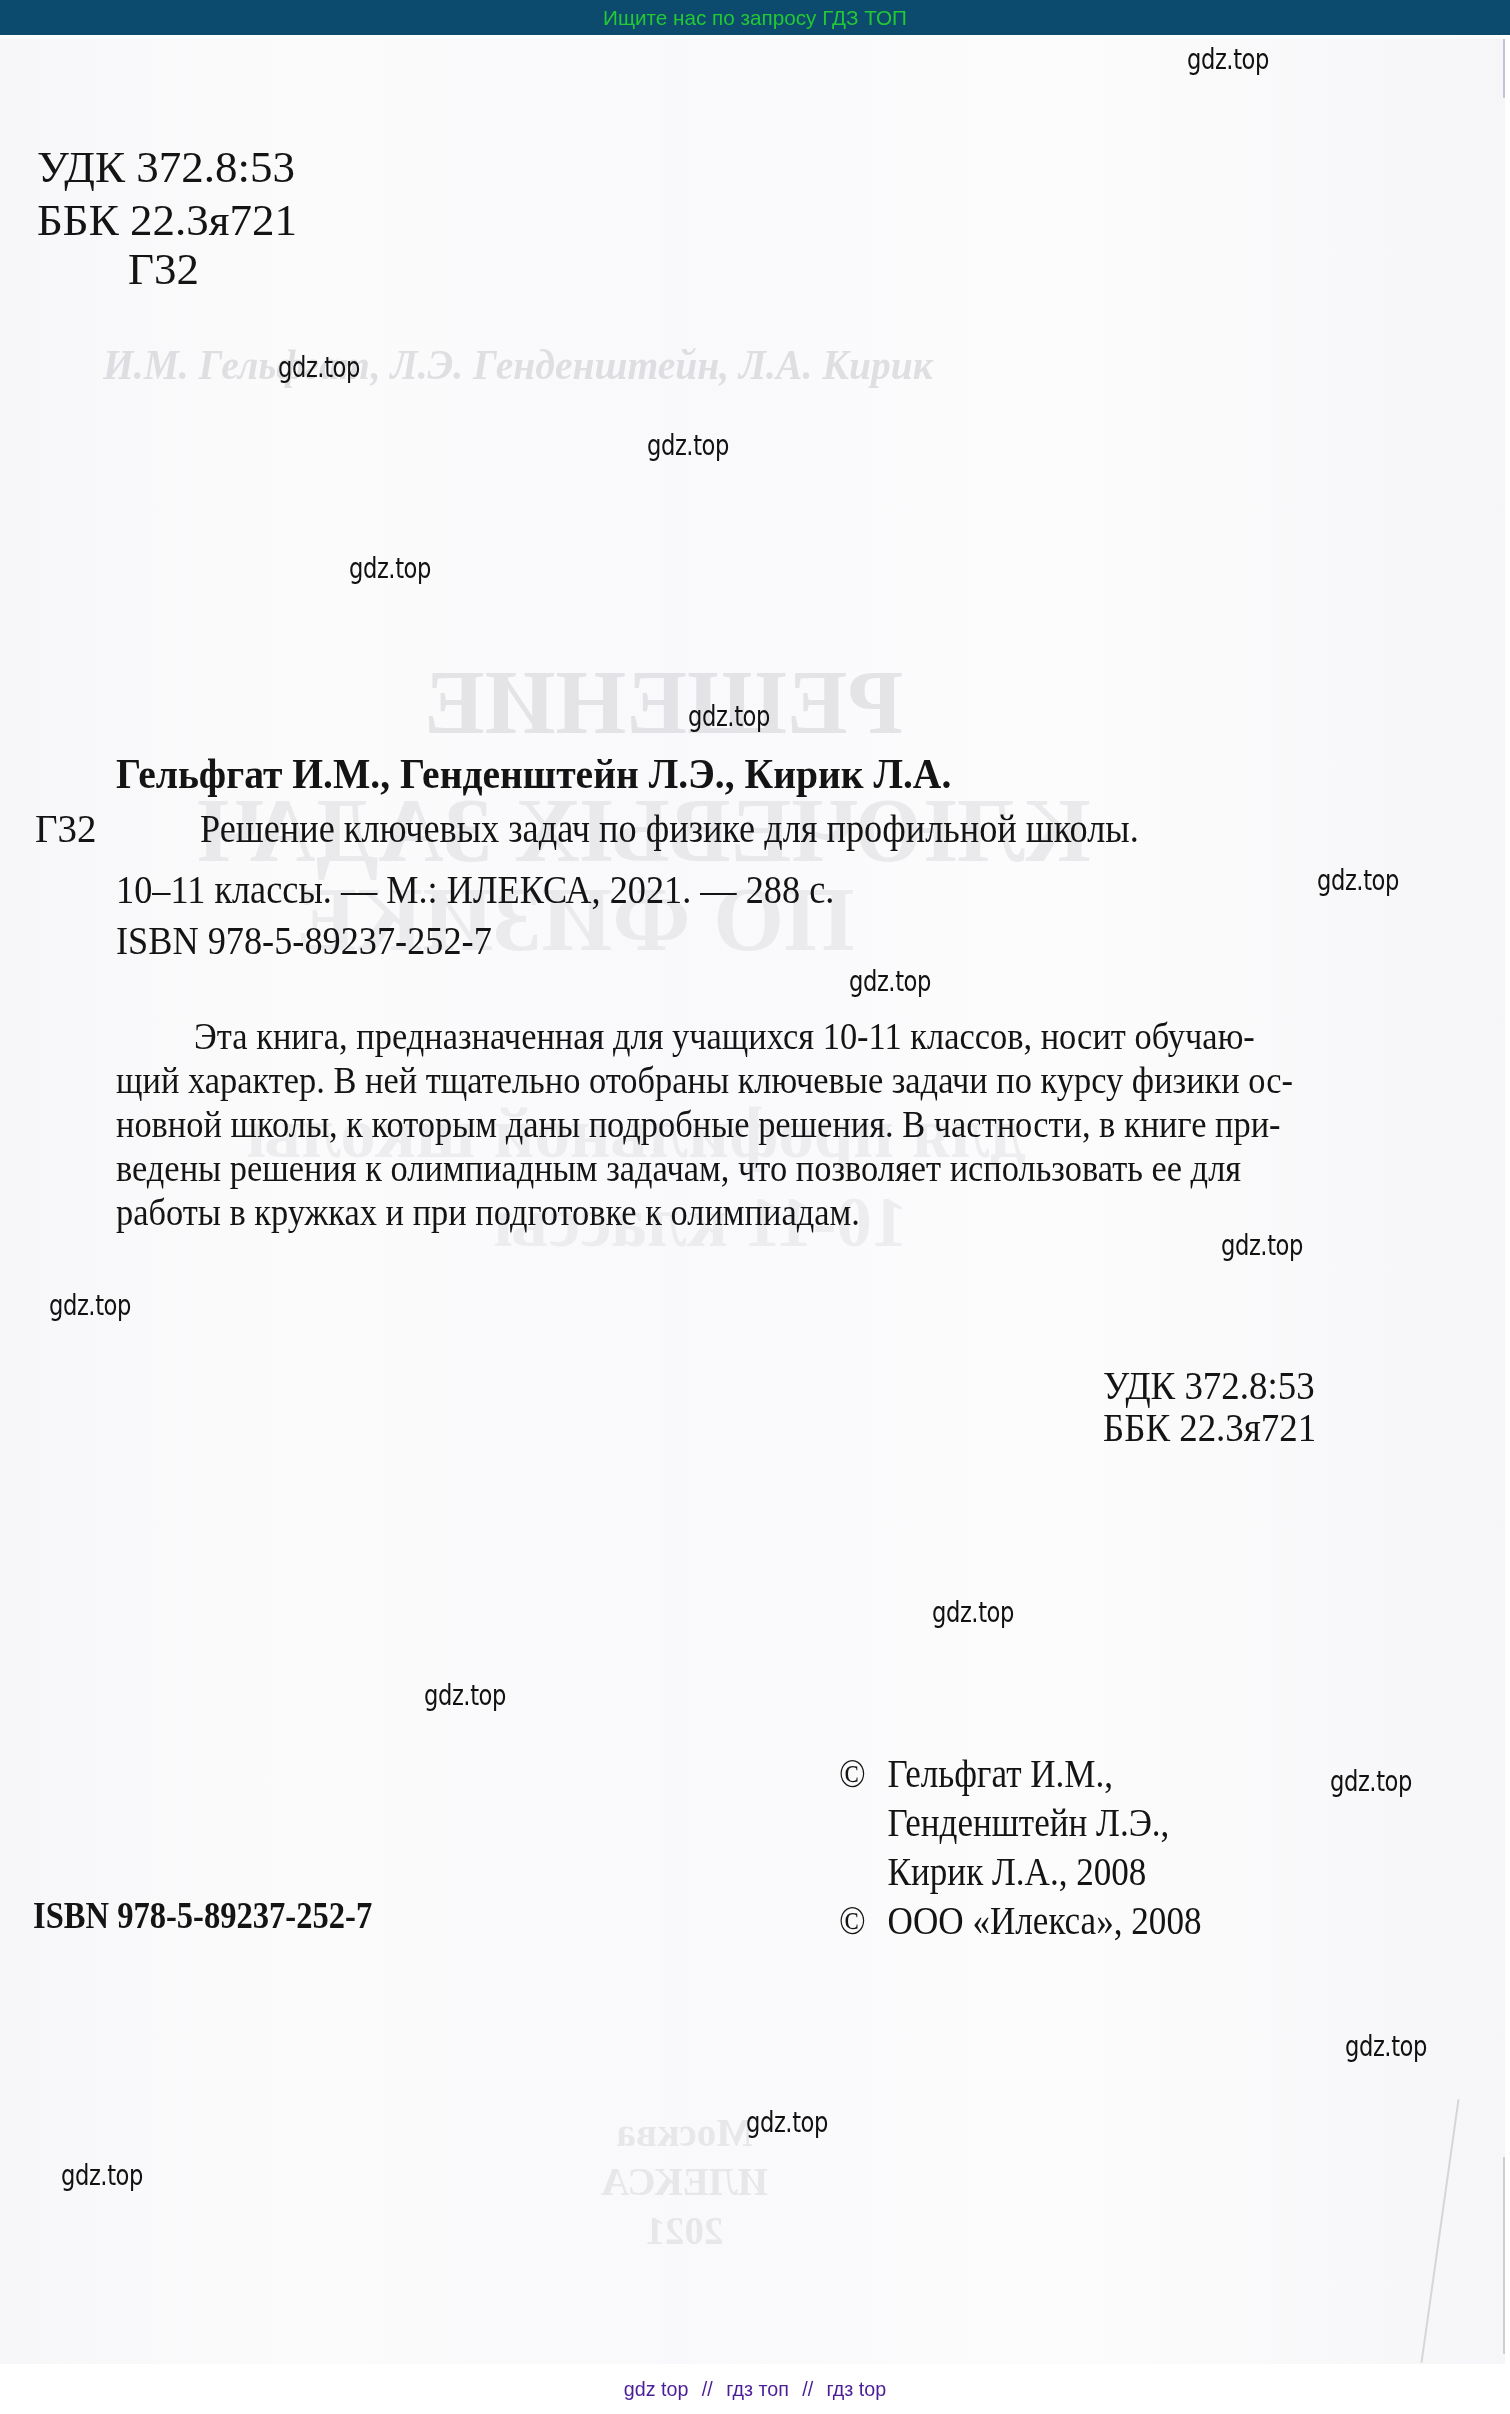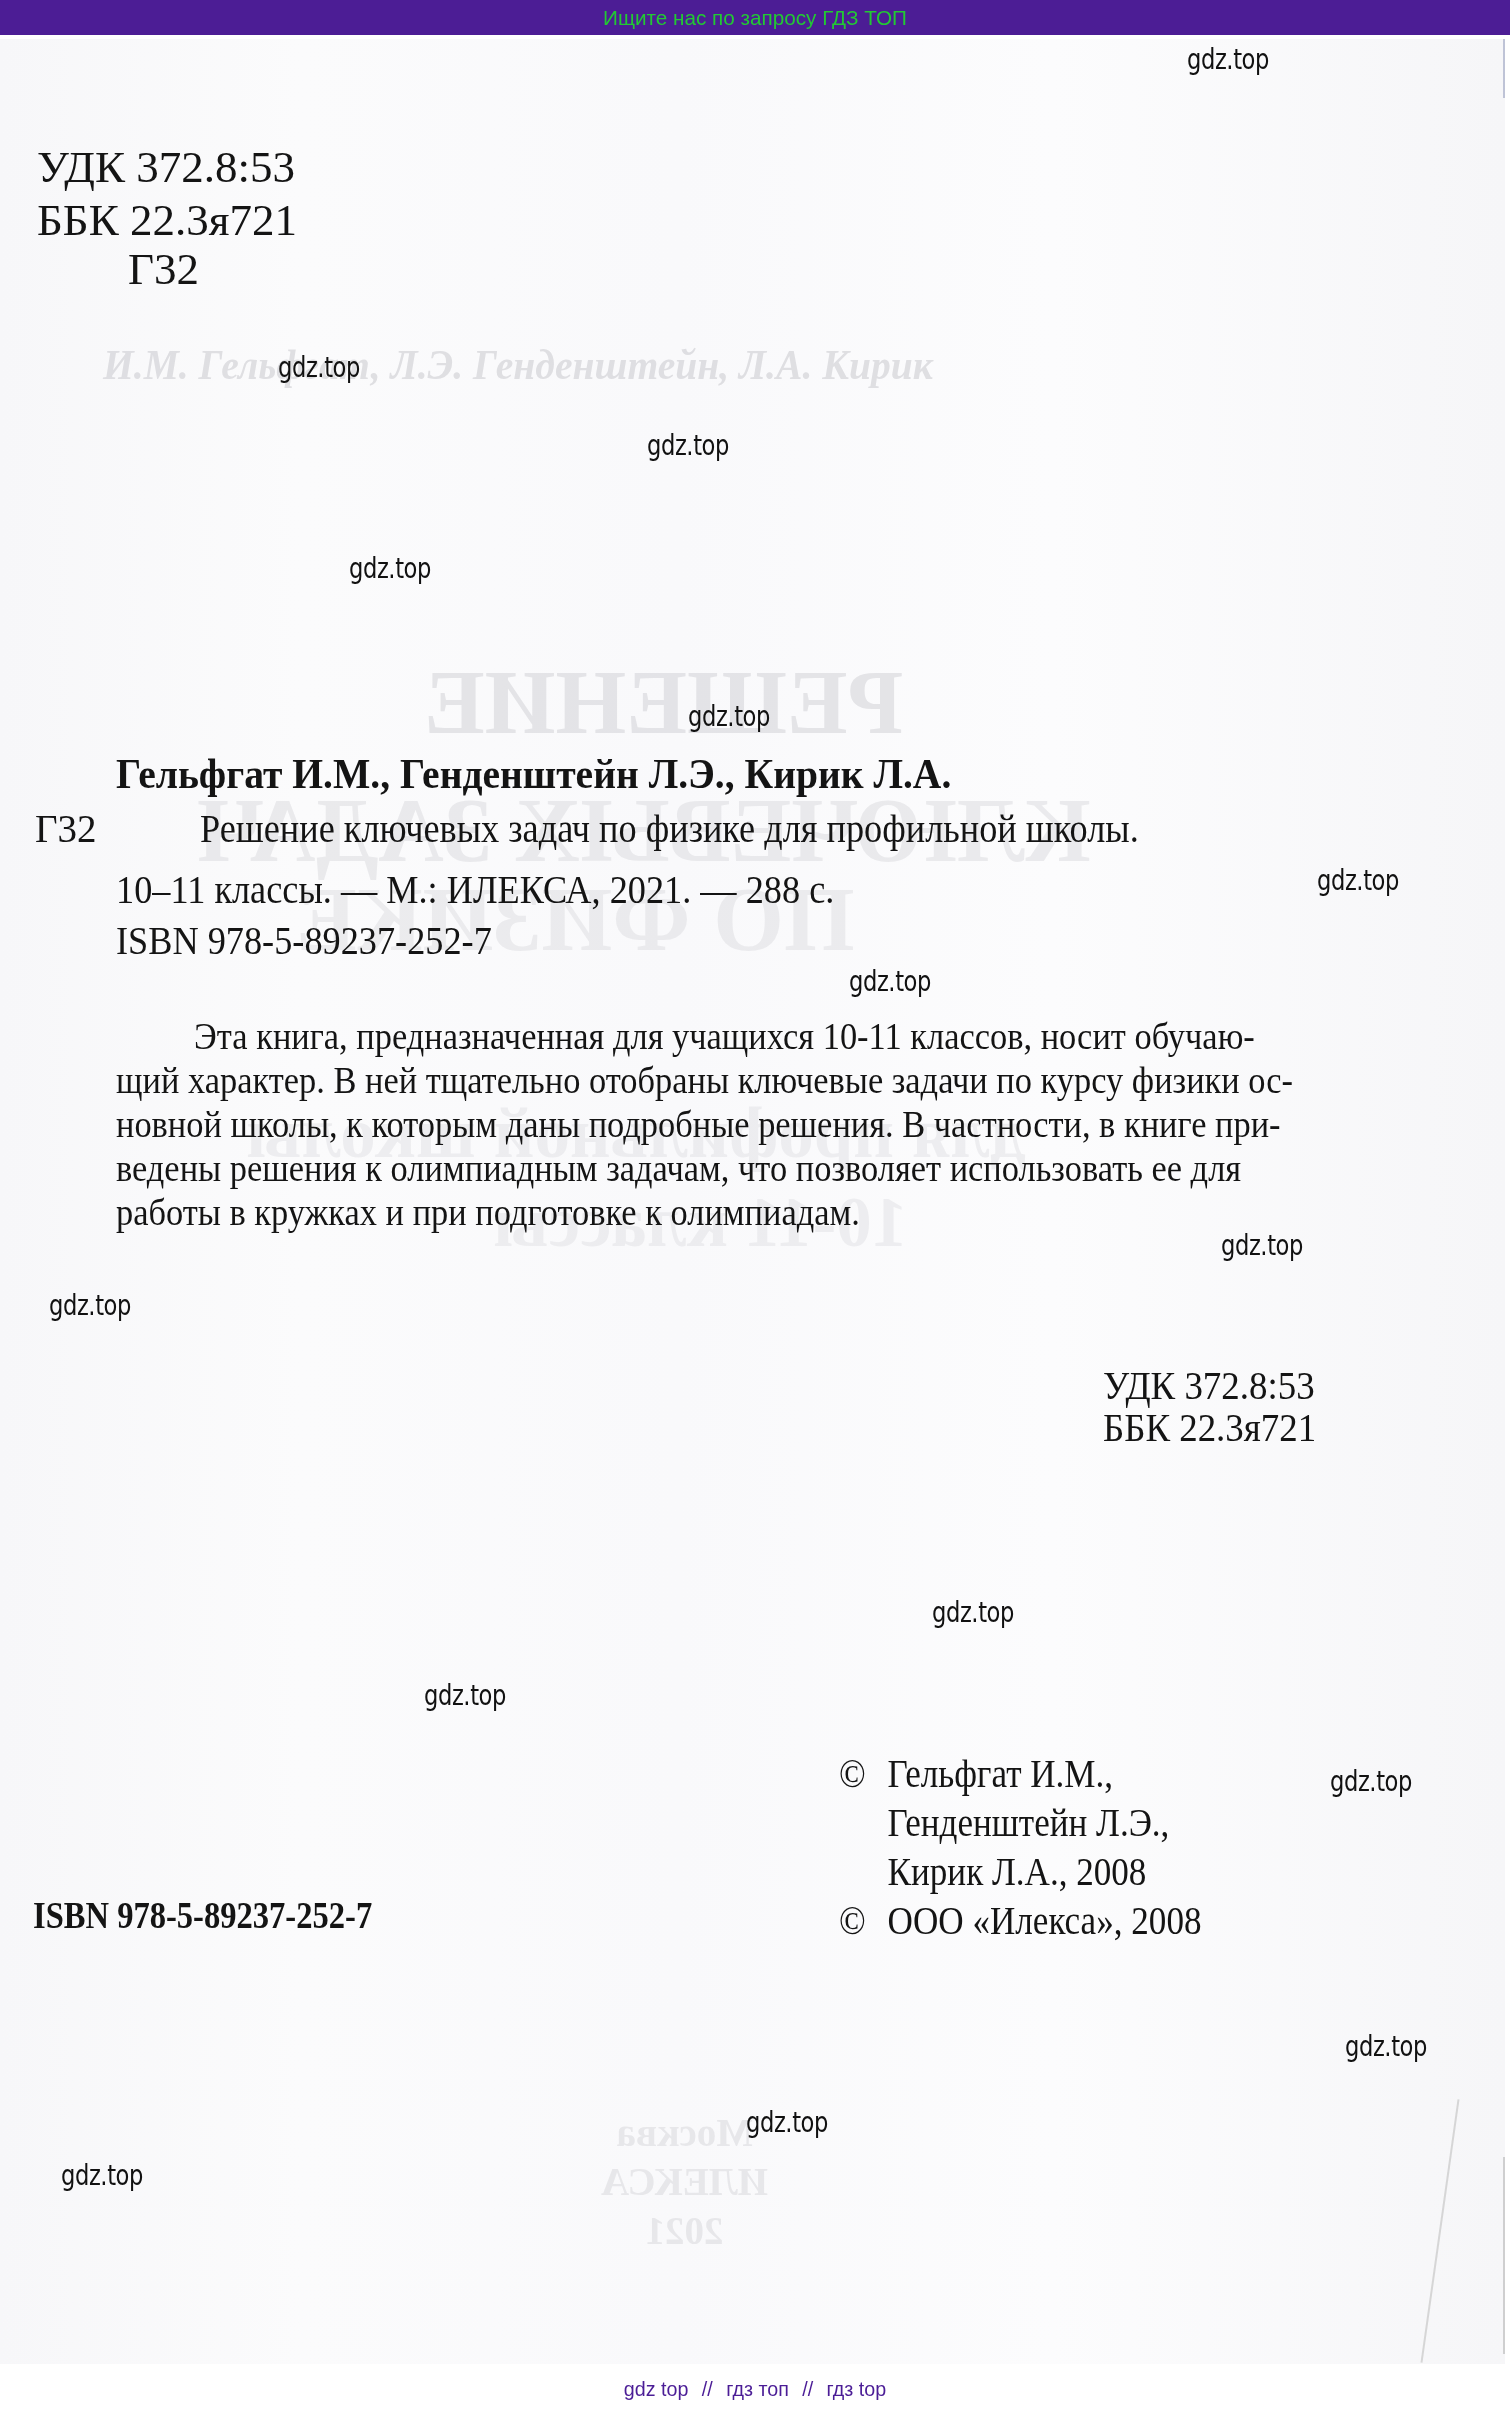--- a/index.html
+++ b/index.html
@@ -4,21 +4,21 @@
 <style>
   html, body { margin: 0; padding: 0; }
   body {
     width: 1510px; height: 2414px; position: relative; overflow: hidden;
     background: #ffffff;
     font-family: "Liberation Serif", serif;
     color: #141414;
   }
   .top-banner {
     position: absolute; left: 0; top: 0; width: 1510px; height: 35px;
-    text-align: center; background: #4c1d95;
+    text-align: center; background: #0c4a6e;
     font-family: "Liberation Sans", sans-serif; font-size: 20.7px;
     line-height: 35px; color: #22c933;
   }
   .page {
     position: absolute; left: 0; top: 39px; width: 1505px; height: 2325px;
     background: linear-gradient(90deg, #f7f7f9 0%, #fbfbfc 20%, #f9f9fb 45%, #fcfcfd 70%, #f6f6f8 100%);
   }
   .page-edge {
     position: absolute; right: 4.9px; top: 39px; width: 2px; height: 2315px;
     background: linear-gradient(180deg, #9aa2c0 0px, #9aa2c0 59px, transparent 59px, transparent 2118px, #b5b5b5 2118px);

